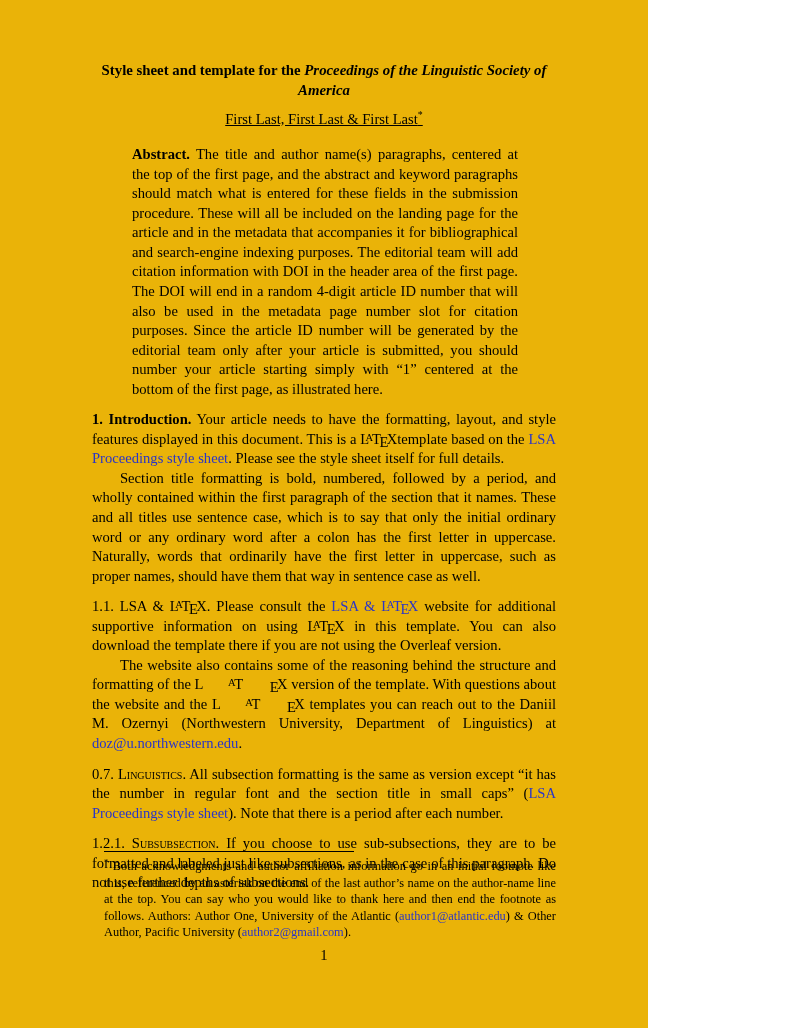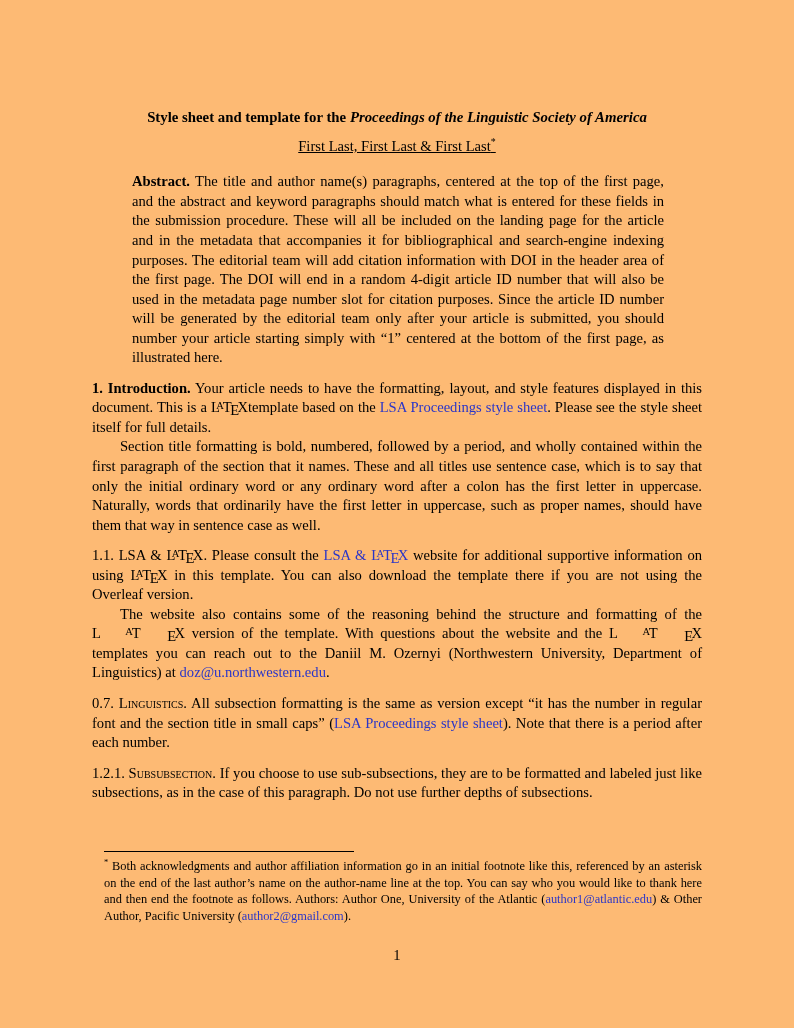--- a/index.html
+++ b/index.html
@@ -1,25 +1,25 @@
 <!DOCTYPE html>
 <html style="--link: #2a35c8;"><head>
 <meta charset="utf-8">
 <style>
   html,body { margin:0; padding:0; background:#ffffff; }
   .page {
     position:relative;
-    width:794px; height:1028px;
+    width:648px; height:1028px;
     box-sizing:border-box;
-    background:#fdba74;
+    background:#eab308;
     color:#000000;
     font-family:"Liberation Serif", serif;
     font-size:14.6px;
     line-height:1.34;
-    padding:108px 92px 0 92px;
+    padding:61px 92px 0 92px;
     overflow:hidden;
   }
   .title { margin:0 0 9px 0; text-align:center; font-weight:bold; font-size:14.8px; }
   .title .it { font-style:italic; }
   .authors { text-align:center; margin:0 0 16px 0;text-decoration:underline; }
   .abstract-block { margin:0 38px 0 40px; }
   .abstract-block p { margin:0 0 6px 0; }
   p.just, p.body { text-align:justify; }
   p.body { margin:0; }
   p.sect { margin-top:11px; }

